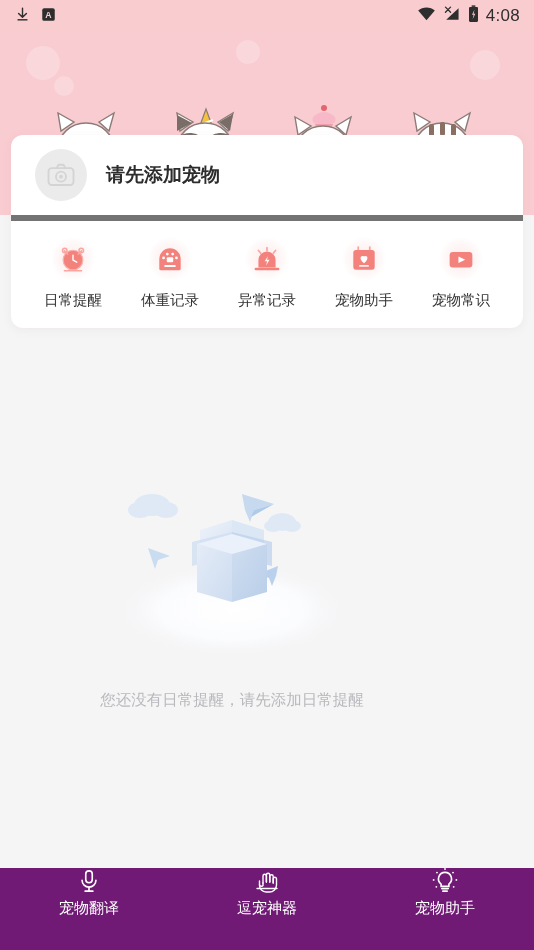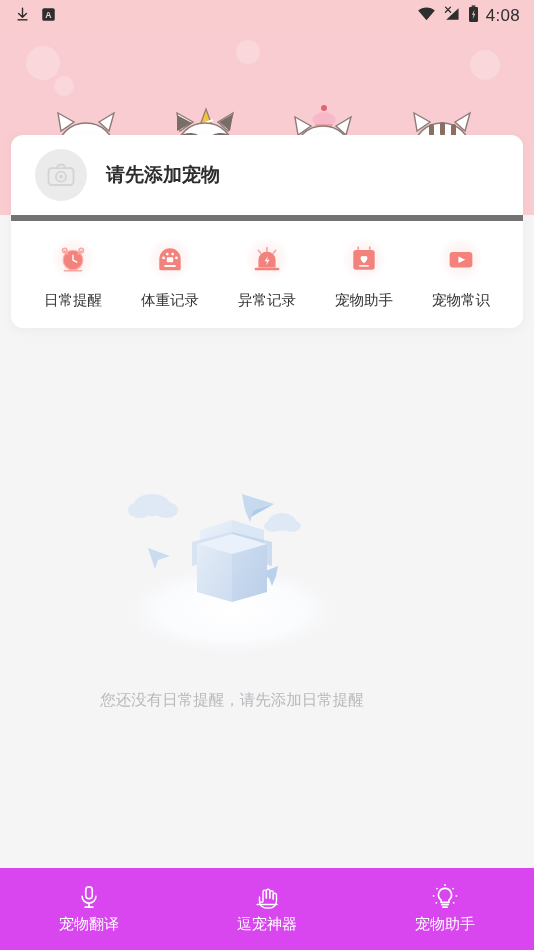--- a/index.html
+++ b/index.html
@@ -77,21 +77,21 @@
   .empty{
     position:absolute; top:470px; left:0; width:464px;
     display:flex; flex-direction:column; align-items:center; z-index:10;
   }
   .empty-art{ position:relative; width:300px; height:210px; }
   .empty-text{ margin-top:10px; font-size:15.5px; color:#b9b9bd; }
 
   
   .bottomnav{
     position:absolute; bottom:0; left:0; width:534px; height:82px;
-    background:#d946ef; display:flex; align-items:center; z-index:40;
+    background:#701a75; display:flex; align-items:flex-start; z-index:40;
   }
   .navitem{
     flex:1; display:flex; flex-direction:column; align-items:center;
     justify-content:center; gap:5px; cursor:pointer;
   }
   .navlabel{ font-size:15px; color:#ffffff; }
 </style>
 </head>
 <body>
 

